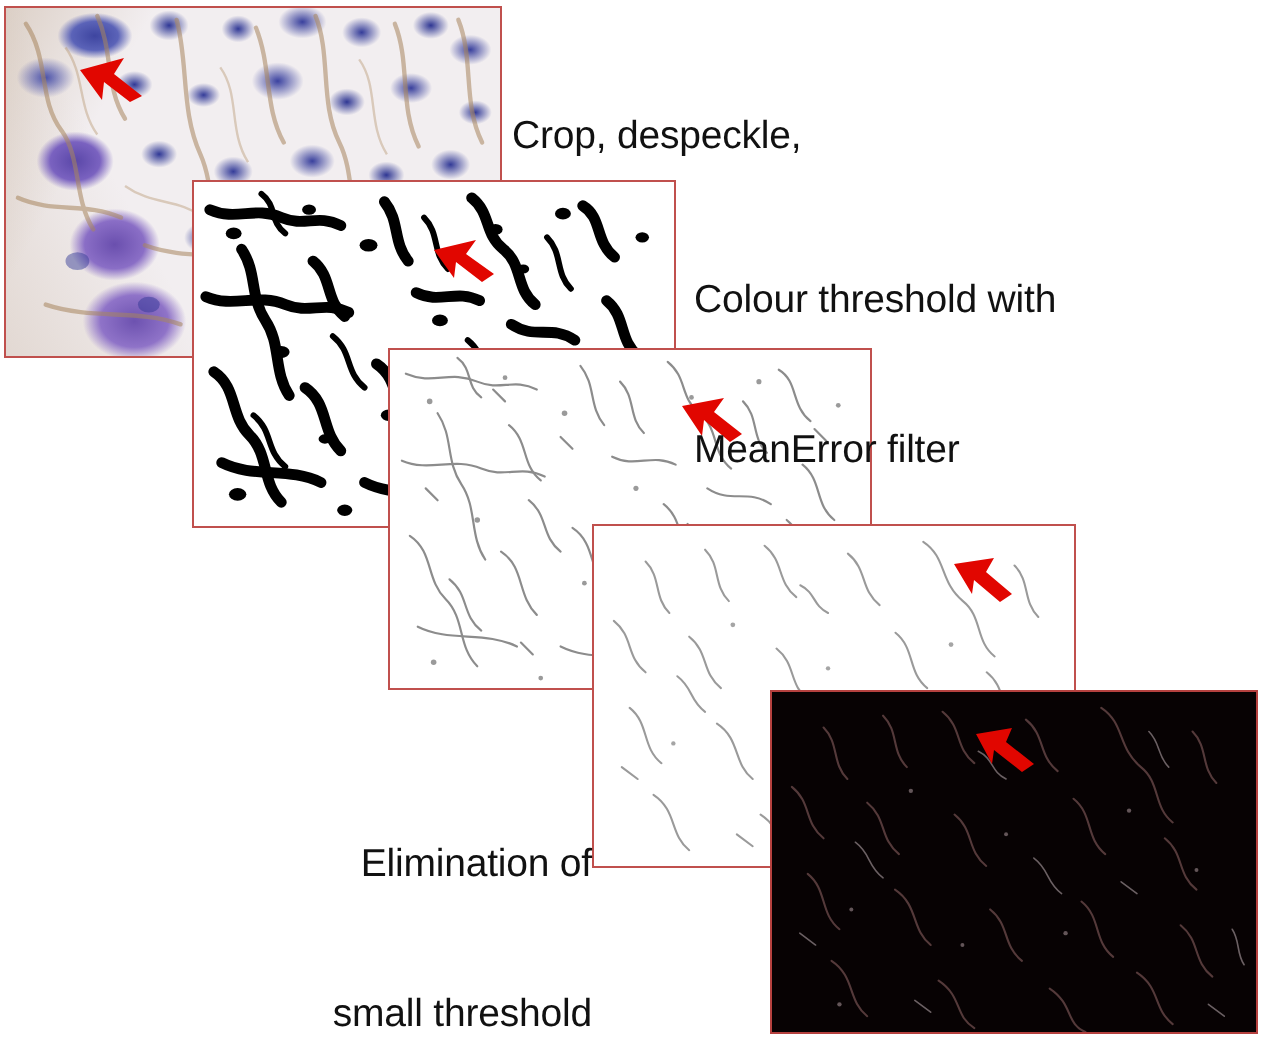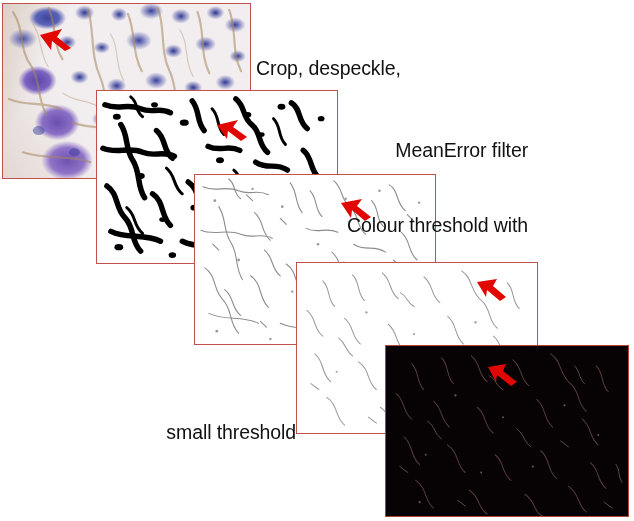--- a/index.html
+++ b/index.html
@@ -86,21 +86,20 @@
 
   
   .caption{
     position:absolute;
     color:#111111;
     font-size:19.5px;
     line-height:25px;
     letter-spacing:-0.1px;
     white-space:pre;
     z-index:12;
-    text-align:right;
   }
   #cap-crop      { left:256px; top:6px;   }
   #cap-threshold { left:347px; top:88px;  }
   #cap-skeleton  { left:447px; top:171px; }
   #cap-elim      { left:64px;  top:370px; width:232px; text-align:right; }
   #cap-analyse   { left:124px; top:472px; }
 </style>
 </head>
 <body>
 
@@ -378,26 +377,27 @@
         <path d="M2 5 L20 2 L17 9 L31 20 L25 24 L11 13 L10 20 Z" fill="#e10600"></path>
       </svg>
     </div>
   </div>
 
   <div class="caption" id="cap-crop">
     <div>Crop, despeckle,</div>
   </div>
 
   <div class="caption" id="cap-threshold">
+    <div>Colour threshold with</div>
     <div>MeanError filter</div>
-    <div>Colour threshold with</div>
   </div>
 
 
   <div class="caption" id="cap-elim">
+    <div>Elimination of</div>
     <div>small threshold</div>
   </div>
 
   <div class="caption" id="cap-analyse">
     
   </div>
 
 </div>
 
 </body></html>

